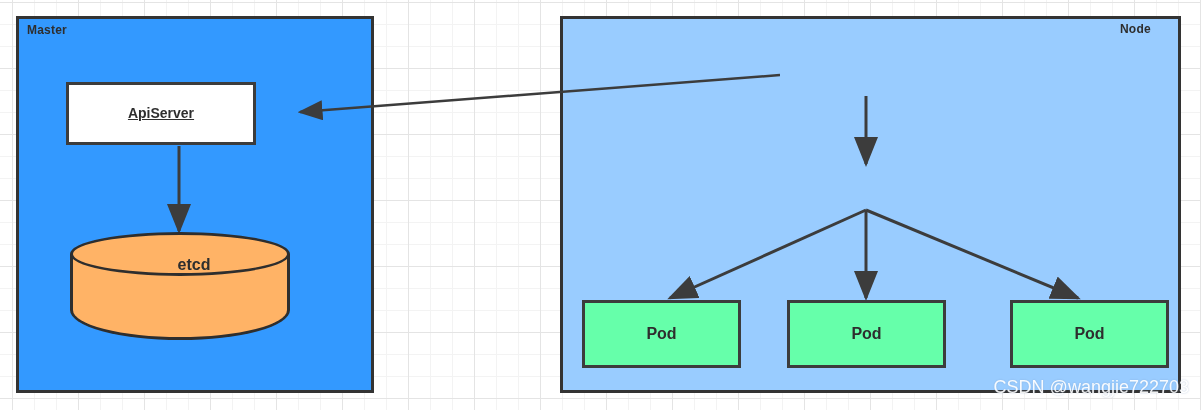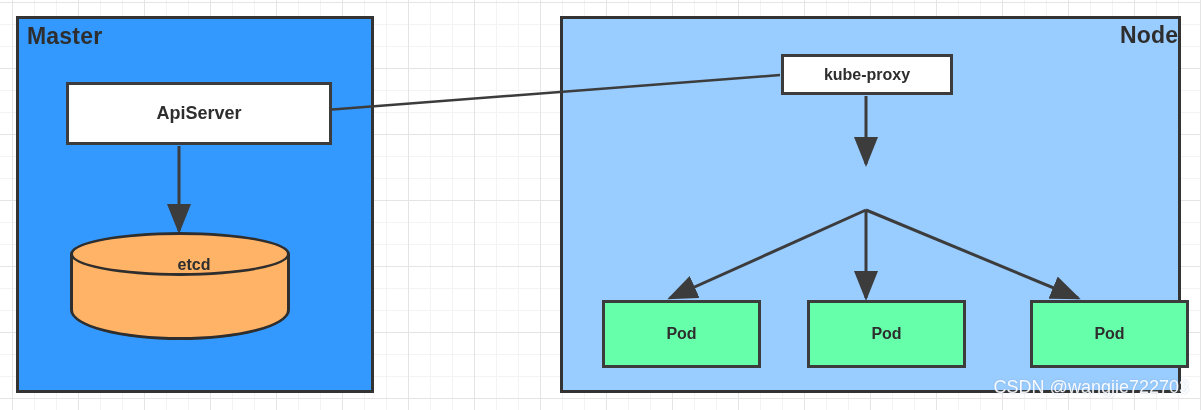--- a/index.html
+++ b/index.html
@@ -38,21 +38,21 @@
     pointer-events: none;
   }
   .container-box {
     position: absolute;
     box-sizing: border-box;
     border: 3px solid #333333;
   }
   .container-label {
     position: absolute;
     font-weight: bold;
-    font-size: 23px;
+    font-size: 12px;
     color: #2e2e2e;
     letter-spacing: 0.2px;
     white-space: nowrap;
   }
   #master-box {
     left: 16px;
     top: 16px;
     width: 358px;
     height: 377px;
     background: #3399ff;
@@ -74,25 +74,26 @@
     display: flex;
     align-items: center;
     justify-content: center;
     font-size: 16px;
     font-weight: bold;
     color: #2e2e2e;
     text-align: center;
     line-height: 1.1;
   }
   .white-box { background: #ffffff; }
-  .green-box { background: #66ffaa; margin-left: 20px; }
+  .green-box { background: #66ffaa; }
 
   #apiserver-box {
-    left: 66px; top: 82px; width: 266px; height: 63px;
-    font-size: 18px;
+    left: 66px; top: 82px; width: 190px; height: 63px;
+    font-size: 14px;
+    text-decoration: underline;
   }
   #kube-proxy-box {
     left: 781px; top: 54px; width: 172px; height: 41px;
     font-size: 16px;
   }
   #access-rule-box {
     left: 744px; top: 165px; width: 245px; height: 44px;
   }
   #access-rule-box .rule-text {
     color: #cc33ff;
@@ -206,23 +207,20 @@
   <div class="node-box white-box" id="apiserver-box">
     <span>ApiServer</span>
   </div>
 
   <div id="etcd-cyl">
     <div class="cyl-body"></div>
     <div class="cyl-top"></div>
     <div class="cyl-label">etcd</div>
   </div>
 
-  <div class="node-box white-box" id="kube-proxy-box">
-    <span>kube-proxy</span>
-  </div>
 
 
   <div class="node-box green-box" id="pod-box-0">
     <span>Pod</span>
   </div>
   <div class="node-box green-box" id="pod-box-1">
     <span>Pod</span>
   </div>
   <div class="node-box green-box" id="pod-box-2">
     <span>Pod</span>

